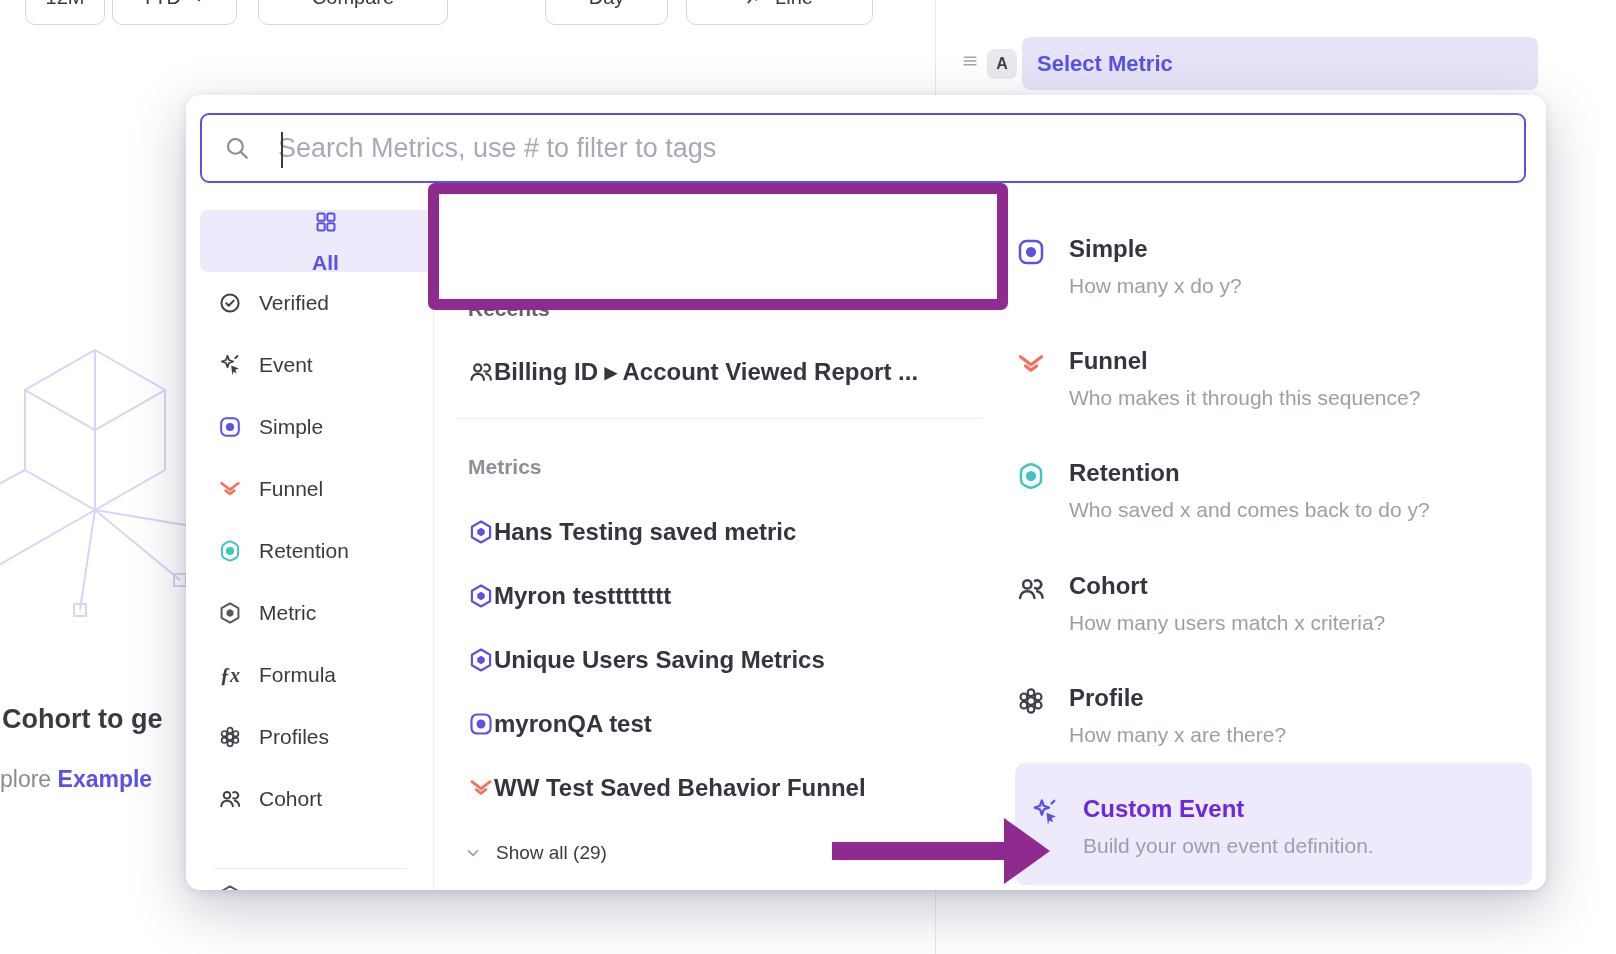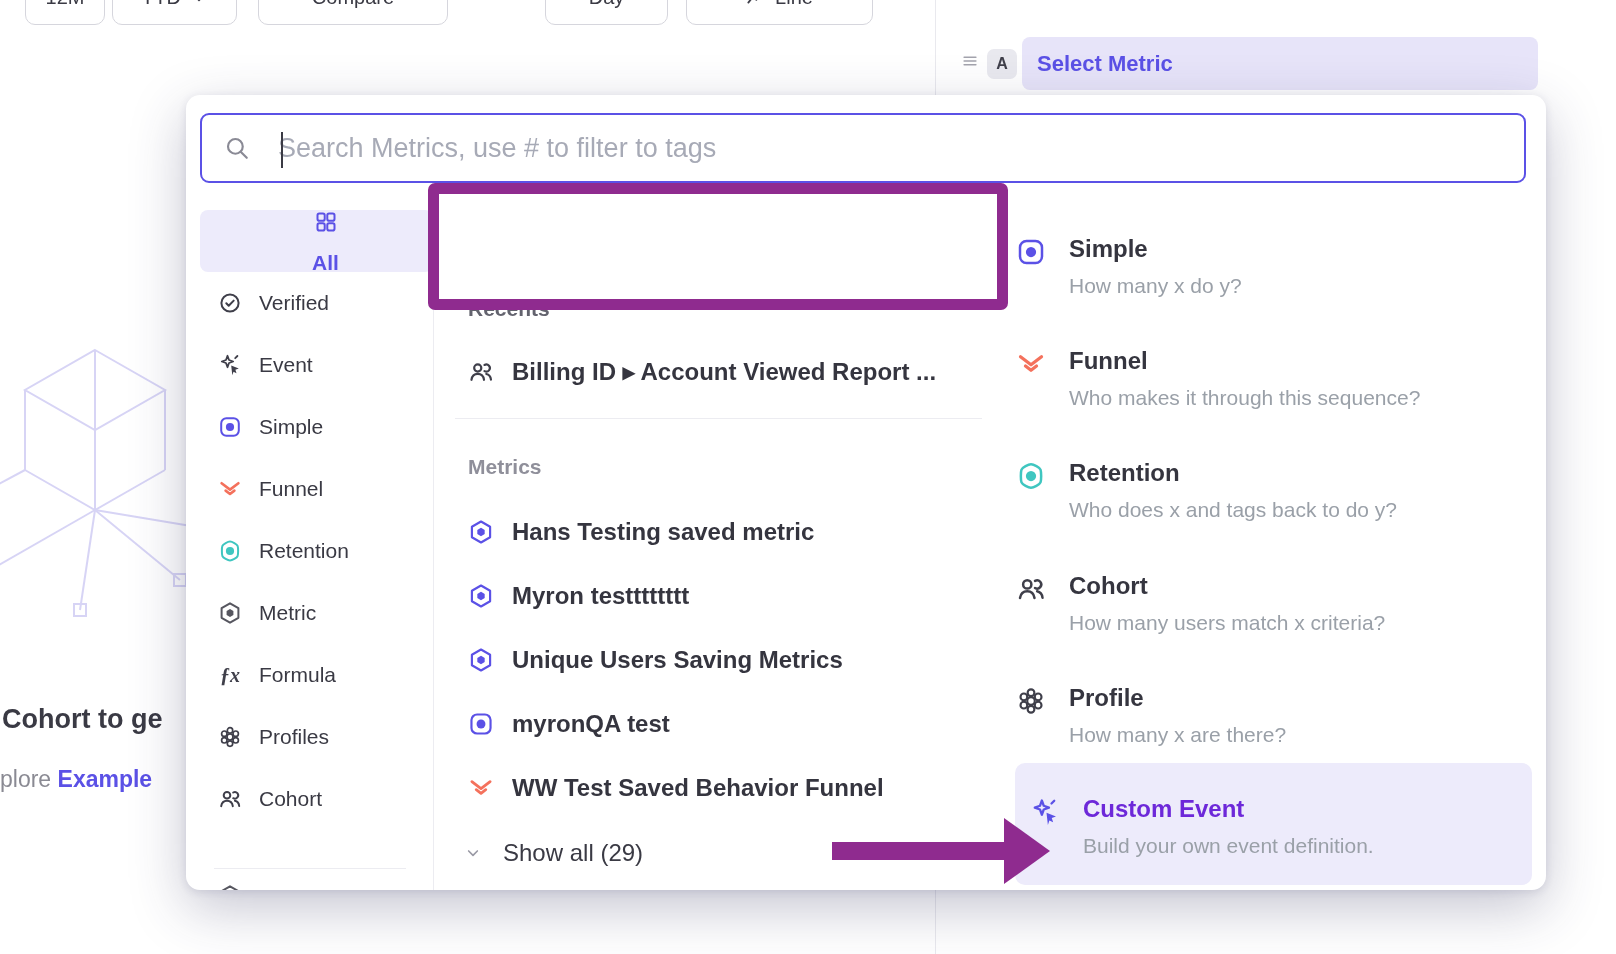--- a/index.html
+++ b/index.html
@@ -62,24 +62,24 @@
   .fx-icon { font-style:italic; font-weight:600; font-size:20px; font-family:"Liberation Serif", serif; width:24px; text-align:center; }
 
   
   .create-new { position:absolute; left:269px; top:117px; width:527px; height:66px; background:#edebfb;
     border-radius:9px; display:flex; align-items:center; gap:19px; padding-left:28px;
     font-size:25px; font-weight:600; color:#5b51e6; cursor:pointer; }
   .section-label { position:absolute; font-size:21px; font-weight:600; }
   .lbl-recents { left:282px; top:202px; color:#63636e; }
   .lbl-metrics { left:282px; top:360px; color:#8f8f9a; }
   .mid-divider { position:absolute; left:269px; top:323px; width:527px; height:1px; background:#ececf1; }
-  .list-item { position:absolute; left:282px; height:48px; display:flex; align-items:center; gap:18px;
+  .list-item { position:absolute; left:282px; height:48px; display:flex; align-items:center; gap:0;
     font-size:24px; font-weight:600; color:#35353f; cursor:pointer; white-space:nowrap; }
-  .show-all { position:absolute; left:278px; top:740px; height:36px; display:flex; align-items:center; gap:21px;
-    font-size:24px; font-weight:500; color:#3a3a44; cursor:pointer; }
+  .show-all { position:absolute; left:278px; top:740px; height:36px; display:flex; align-items:center; gap:14px;
+    font-size:19px; font-weight:500; color:#3a3a44; cursor:pointer; }
 
   
   .type-block { position:absolute; left:829px; width:517px; display:flex; gap:22px; cursor:pointer; }
   .type-block .txt { display:flex; flex-direction:column; gap:10px; }
   .type-title { font-size:24px; font-weight:700; color:#35353f; line-height:28px; }
   .type-desc { font-size:21px; font-weight:400; color:#9aa0a8; line-height:25px; }
   .custom-highlight { position:absolute; left:829px; top:668px; width:517px; height:122px;
     background:#edebfb; border-radius:10px; }
   .type-block.custom { padding-top:0; }
   .type-block.custom .type-title { color:#6d28d9; }
@@ -379,21 +379,21 @@
         <div class="type-title">Funnel</div>
         <div class="type-desc">Who makes it through this sequence?</div>
       </div>
     </div>
     <div class="type-block" style="top:364px">
       <svg class="icon i32 c-teal ic">
           <use href="#i-retention"></use>
         </svg>
       <div class="txt">
         <div class="type-title">Retention</div>
-        <div class="type-desc">Who does x and tags back to do y?</div>
+        <div class="type-desc">Who saved x and comes back to do y?</div>
       </div>
     </div>
     <div class="type-block" style="top:477px">
       <svg class="icon i32 c-dark ic">
           <use href="#i-people"></use>
         </svg>
       <div class="txt">
         <div class="type-title">Cohort</div>
         <div class="type-desc">How many users match x criteria?</div>
       </div>

